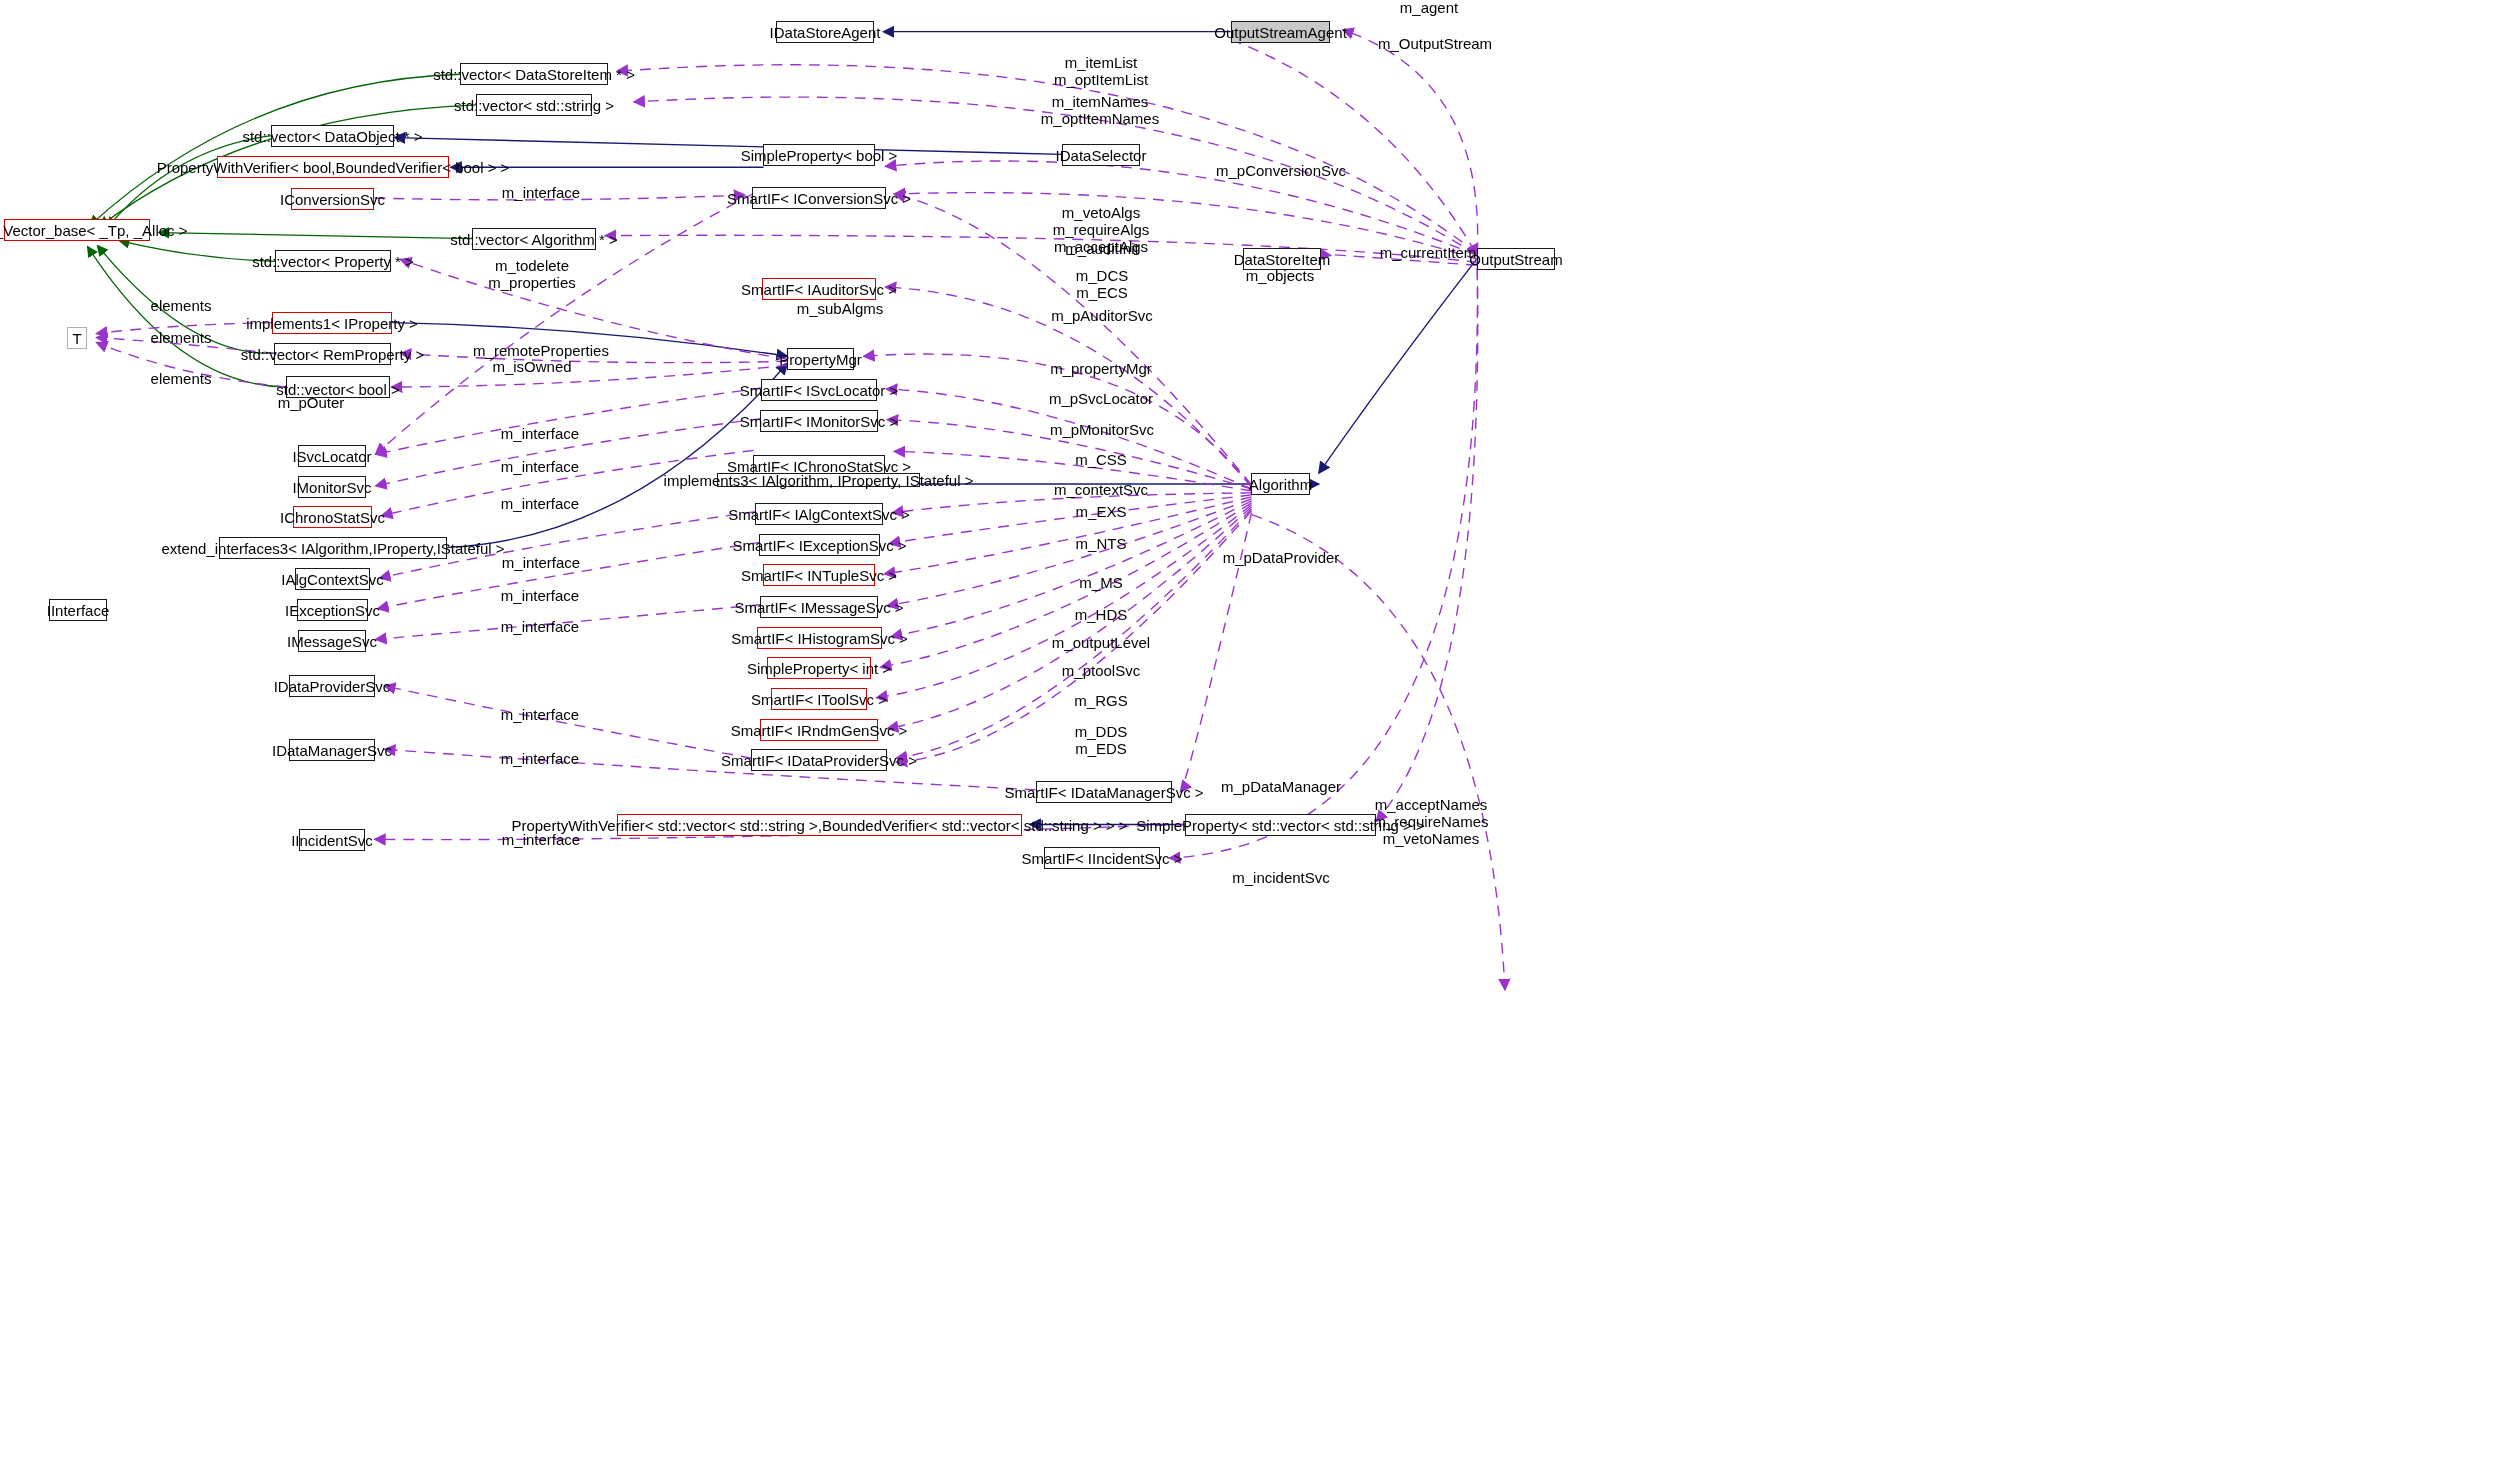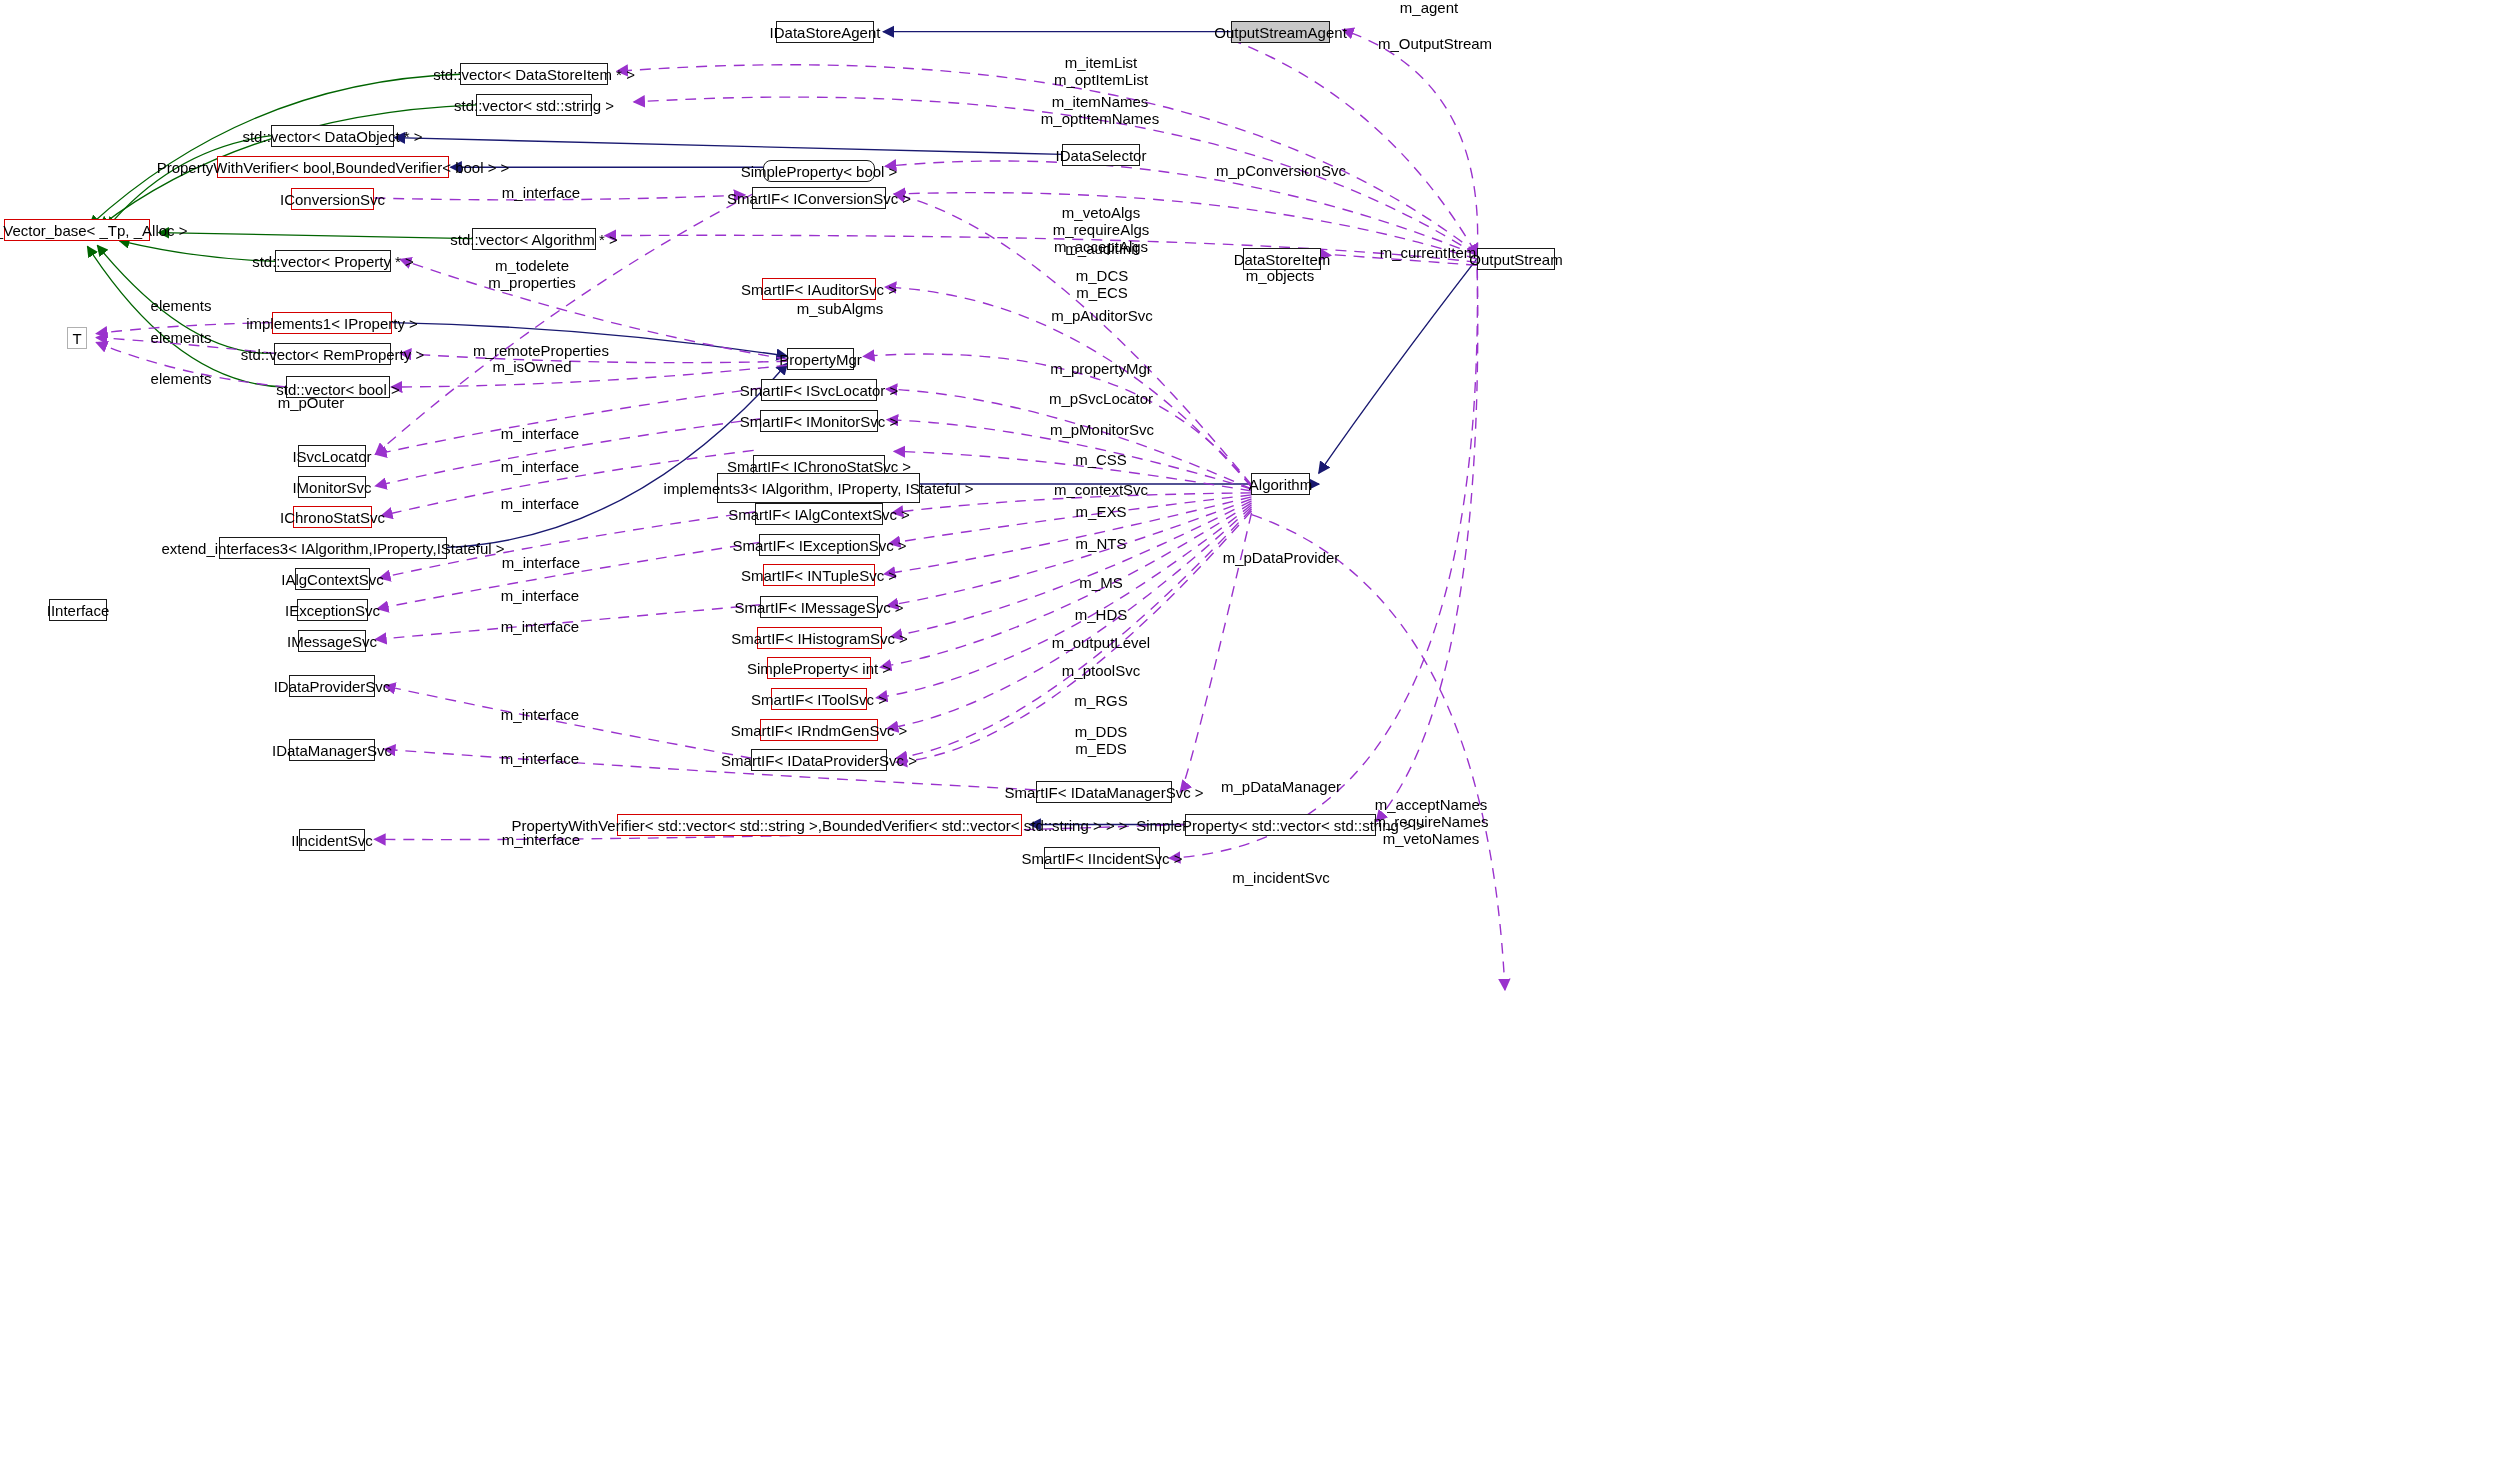--- a/index.html
+++ b/index.html
@@ -114,21 +114,21 @@
       </div>
       <div class="node" style="left: 476px; top: 94px; width: 116px; height: 22px;">
         <span>std::vector&lt; std::string &gt;</span>
       </div>
       <div class="node" style="left: 271px; top: 125px; width: 123px; height: 22px;">
         <span>std::vector&lt; DataObject * &gt;</span>
       </div>
       <div class="node red" style="left: 217px; top: 156px; width: 232px; height: 22px;">
         <span>PropertyWithVerifier&lt; bool,BoundedVerifier&lt; bool &gt; &gt;</span>
       </div>
-      <div class="node" style="left: 763px; top: 160px; width: 112px; height: 22px; border-radius: 8px;">
+      <div class="node" style="left: 763px; top: 144px; width: 112px; height: 22px;">
         <span>SimpleProperty&lt; bool &gt;</span>
       </div>
       <div class="node" style="left: 1062px; top: 144px; width: 78px; height: 22px;">
         <span>IDataSelector</span>
       </div>
       <div class="node red" style="left: 291px; top: 188px; width: 83px; height: 22px;">
         <span>IConversionSvc</span>
       </div>
       <div class="node" style="left: 752px; top: 187px; width: 134px; height: 22px;">
         <span>SmartIF&lt; IConversionSvc &gt;</span>
@@ -174,21 +174,21 @@
       </div>
       <div class="node" style="left: 753px; top: 455px; width: 132px; height: 22px;">
         <span>SmartIF&lt; IChronoStatSvc &gt;</span>
       </div>
       <div class="node" style="left: 298px; top: 445px; width: 68px; height: 22px;">
         <span>ISvcLocator</span>
       </div>
       <div class="node" style="left: 1251px; top: 473px; width: 59px; height: 22px;">
         <span>Algorithm</span>
       </div>
-      <div class="node" style="left: 717px; top: 473px; width: 203px; height: 30px;">
+      <div class="node" style="left: 717px; top: 473px; width: 203px; height: 14px;">
         <span>implements3&lt; IAlgorithm, IProperty, IStateful &gt;</span>
       </div>
       <div class="node" style="left: 298px; top: 476px; width: 68px; height: 22px;">
         <span>IMonitorSvc</span>
       </div>
       <div class="node red" style="left: 293px; top: 506px; width: 79px; height: 22px;">
         <span>IChronoStatSvc</span>
       </div>
       <div class="node" style="left: 755px; top: 503px; width: 128px; height: 22px;">
         <span>SmartIF&lt; IAlgContextSvc &gt;</span>

